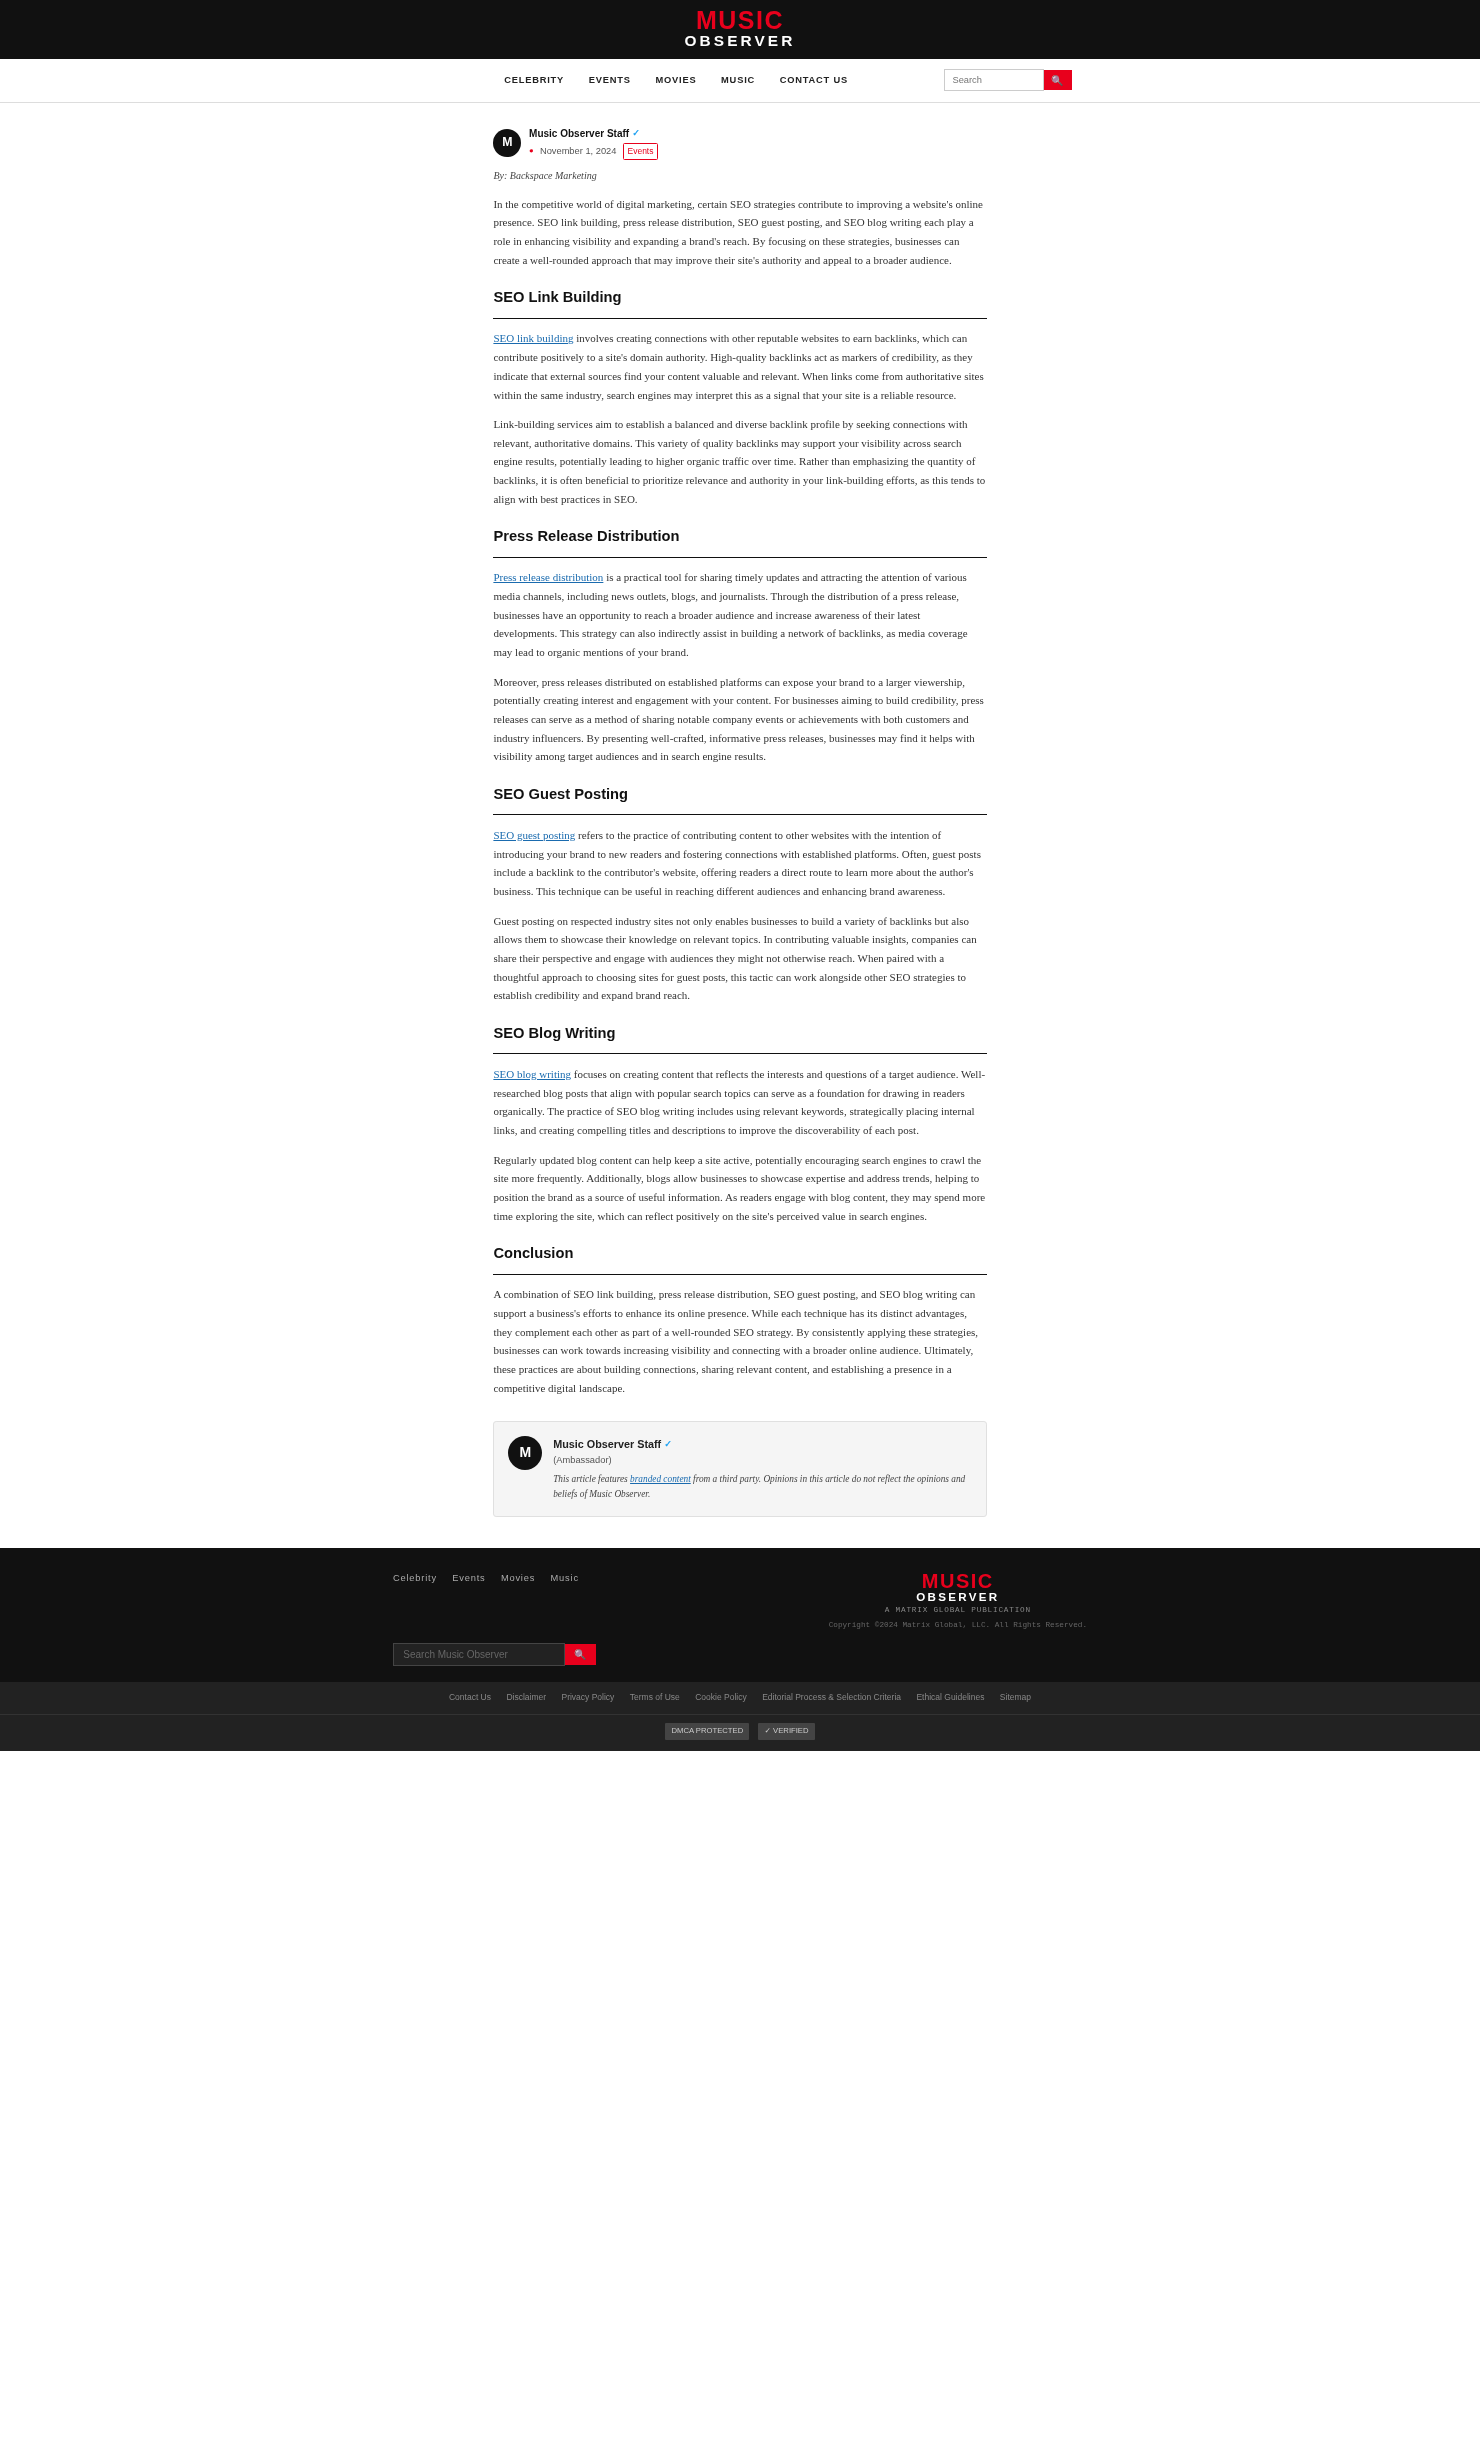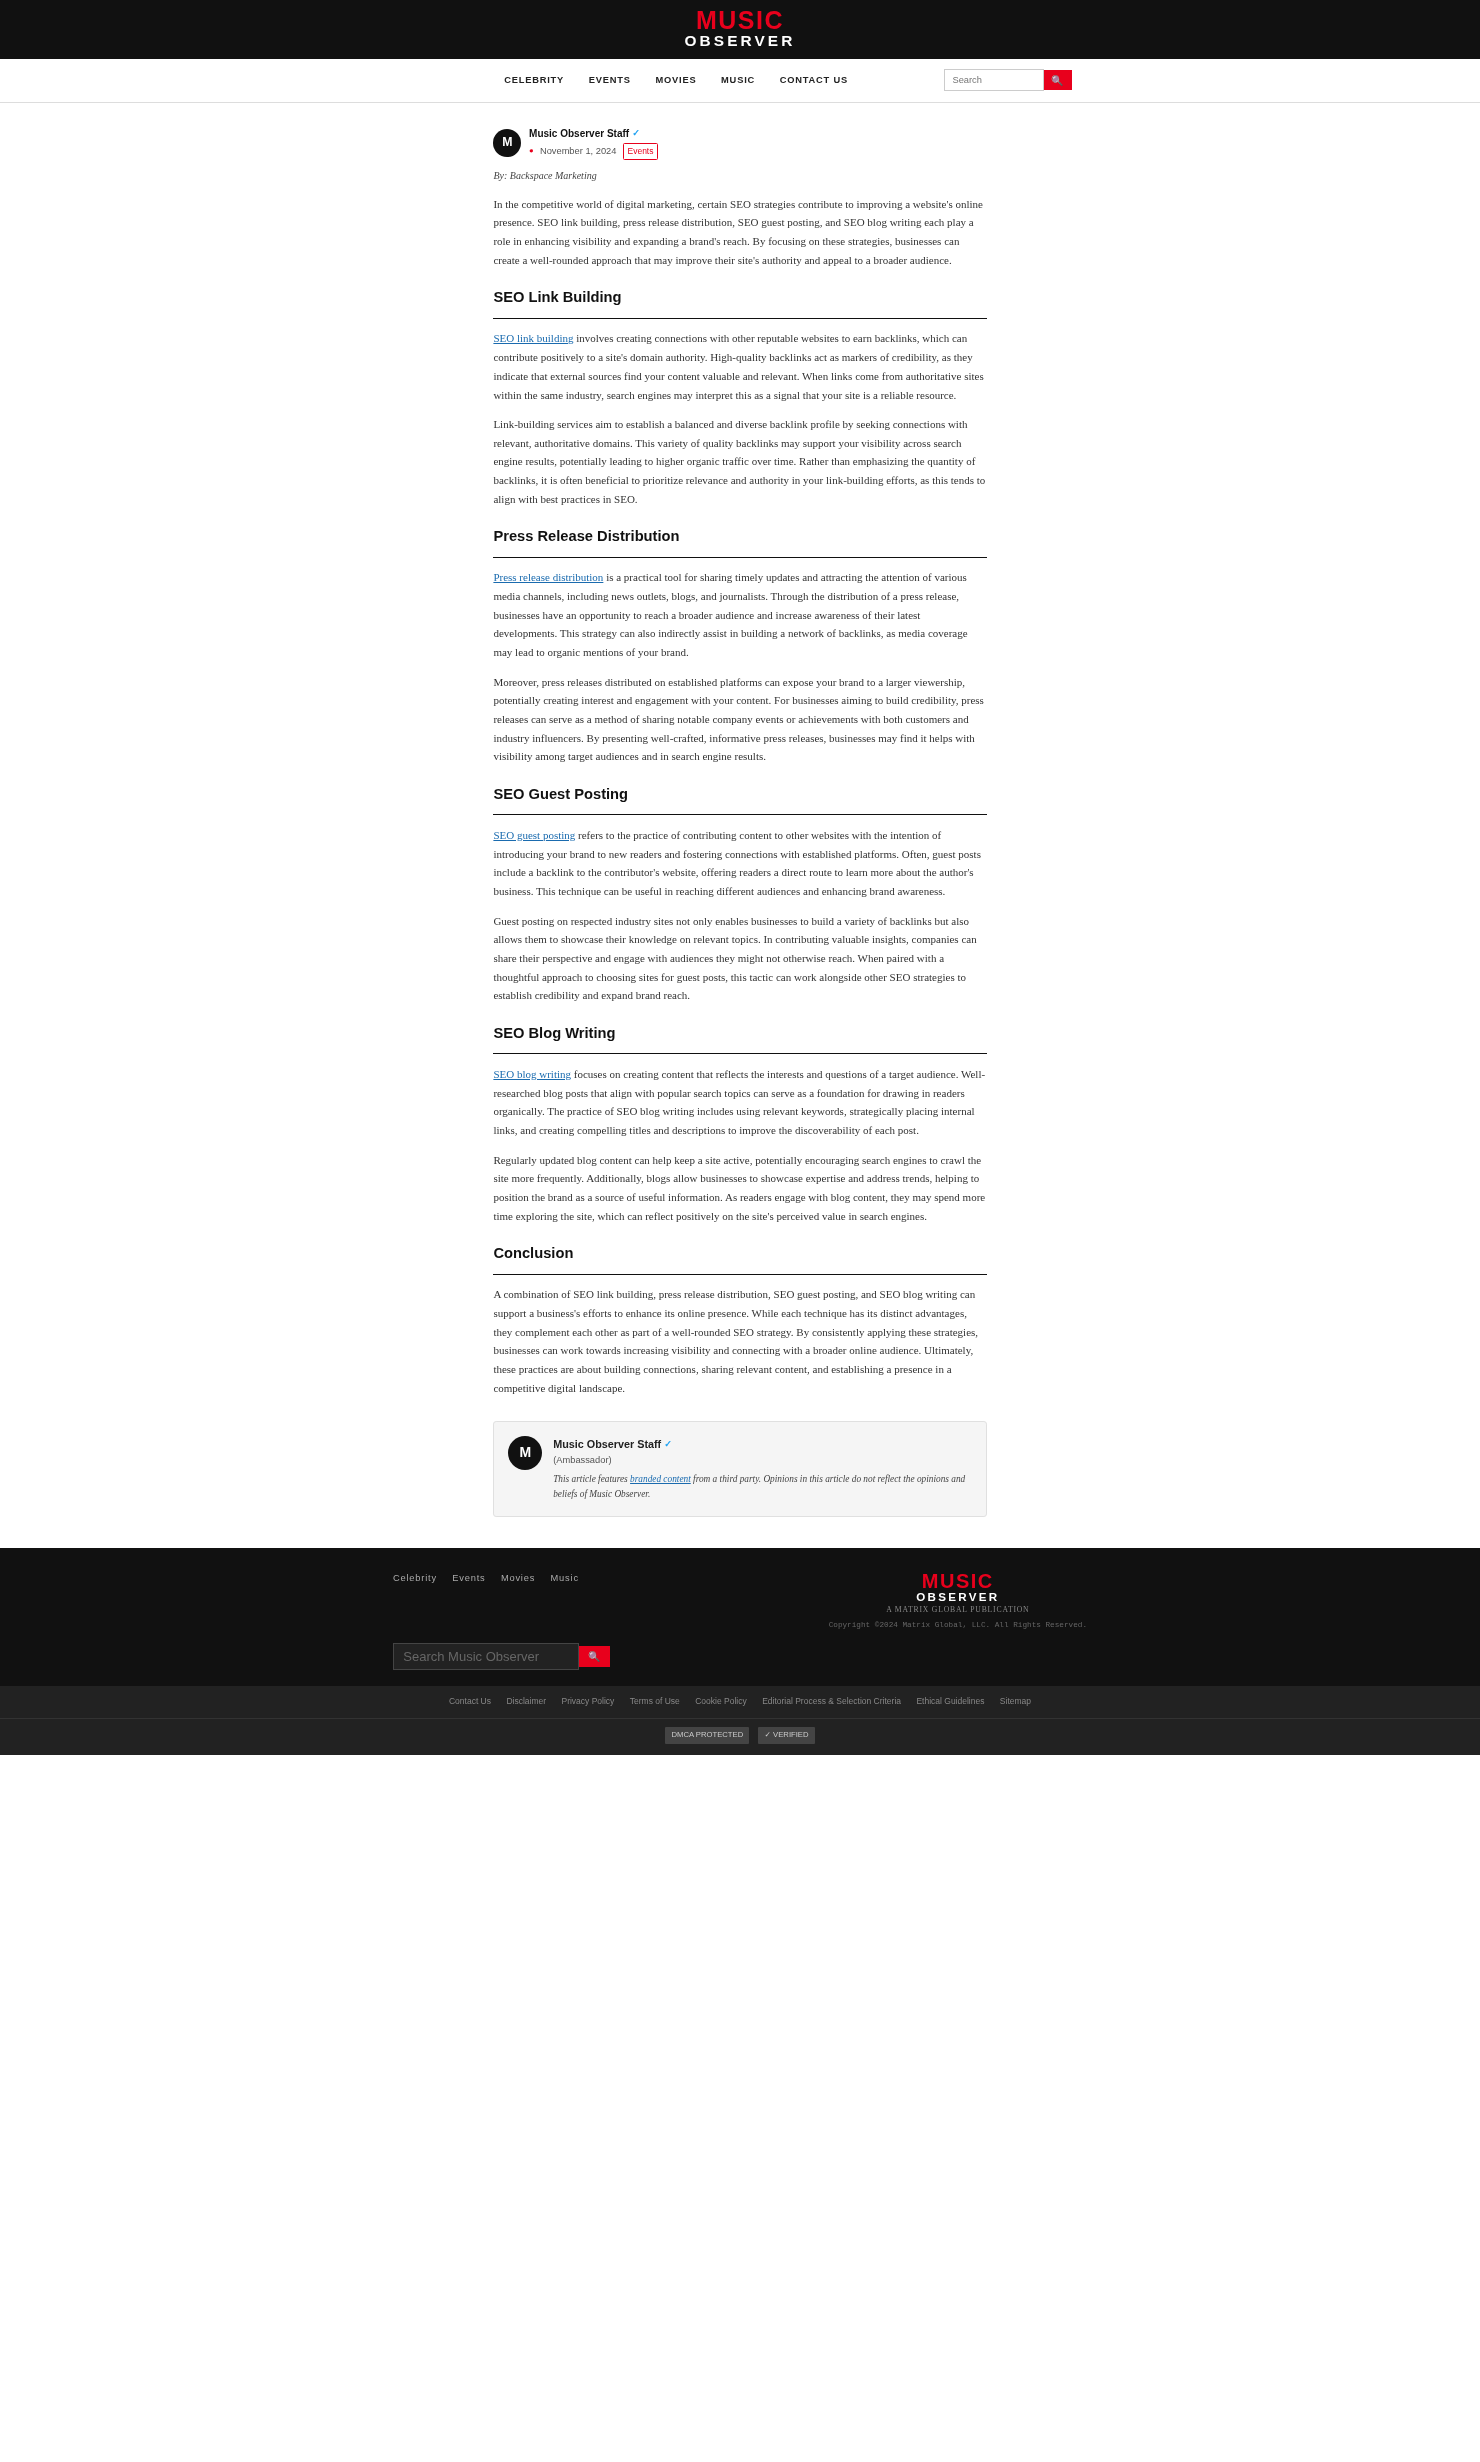--- a/index.html
+++ b/index.html
@@ -53,26 +53,26 @@
     .author-box-info .disclaimer a { color: #1a6baf; }
 
     
     .footer-dark { background: #111; padding: 23px 15.4px 15.4px; margin-top: 31px; }
     .footer-dark-inner { max-width: 694px; margin: 0 auto; display: flex; align-items: flex-start; justify-content: space-between; gap: 15.4px; flex-wrap: wrap; }
     .footer-nav-links { display: flex; gap: 15.4px; }
     .footer-nav-link { color: #aaa; font-size: 9.3px; font-family: Arial, sans-serif; text-decoration: none; letter-spacing: 0.8px; text-transform: capitalize; font-weight: 500; }
     .footer-logo-area { text-align: center; }
     .footer-logo-music { font-size: 20px; font-weight: 900; color: #e8001c; letter-spacing: 1.5px; font-family: Arial, sans-serif; line-height: 1; }
     .footer-logo-observer { font-size: 11.6px; font-weight: 700; color: #fff; letter-spacing: 2.3px; font-family: Arial, sans-serif; line-height: 1; }
-    .footer-tagline { font-size: 7.7px; color: #888; font-family: Liberation Serif, serif; margin-top: 1.5px; letter-spacing: 0.8px; text-transform: uppercase; }
+    .footer-tagline { font-size: 7.7px; color: #888; font-family: Liberation Mono, monospace; margin-top: 1.5px; letter-spacing: 0.8px; text-transform: uppercase; }
     .footer-copyright { font-size: 7.7px; color: #666; font-family: Liberation Mono, monospace; margin-top: 3.1px; }
 
     
     .footer-search-row { max-width: 694px; margin: 10.8px auto 0; display: flex; justify-content: flex-start; align-items: center; padding-left: 0; }
-    .footer-search-input { border: 0.8px solid #444; background: #222; color: #aaa; padding: 5.4px 9.3px; font-size: 13px; width: 186px; outline: none; }
+    .footer-search-input { border: 0.8px solid #444; background: #222; color: #aaa; padding: 5.4px 9.3px; font-size: 10px; width: 172px; outline: none; }
     .footer-search-input::placeholder { color: #666; }
     .footer-search-btn { background: #e8001c; border: none; color: #fff; padding: 5.4px 9.3px; cursor: pointer; font-size: 10px; }
 
     
     .footer-bottom { background: #222; padding: 9.3px 15.4px; }
     .footer-bottom-inner { max-width: 694px; margin: 0 auto; display: flex; justify-content: center; gap: 15.4px; flex-wrap: wrap; align-items: center; }
     .footer-bottom-link { color: #888; font-size: 8.5px; font-family: Arial, sans-serif; text-decoration: none; }
 
     
     .trust-badges { background: #222; padding: 6.2px 0 10.8px; text-align: center; border-top: 0.8px solid #333; }

